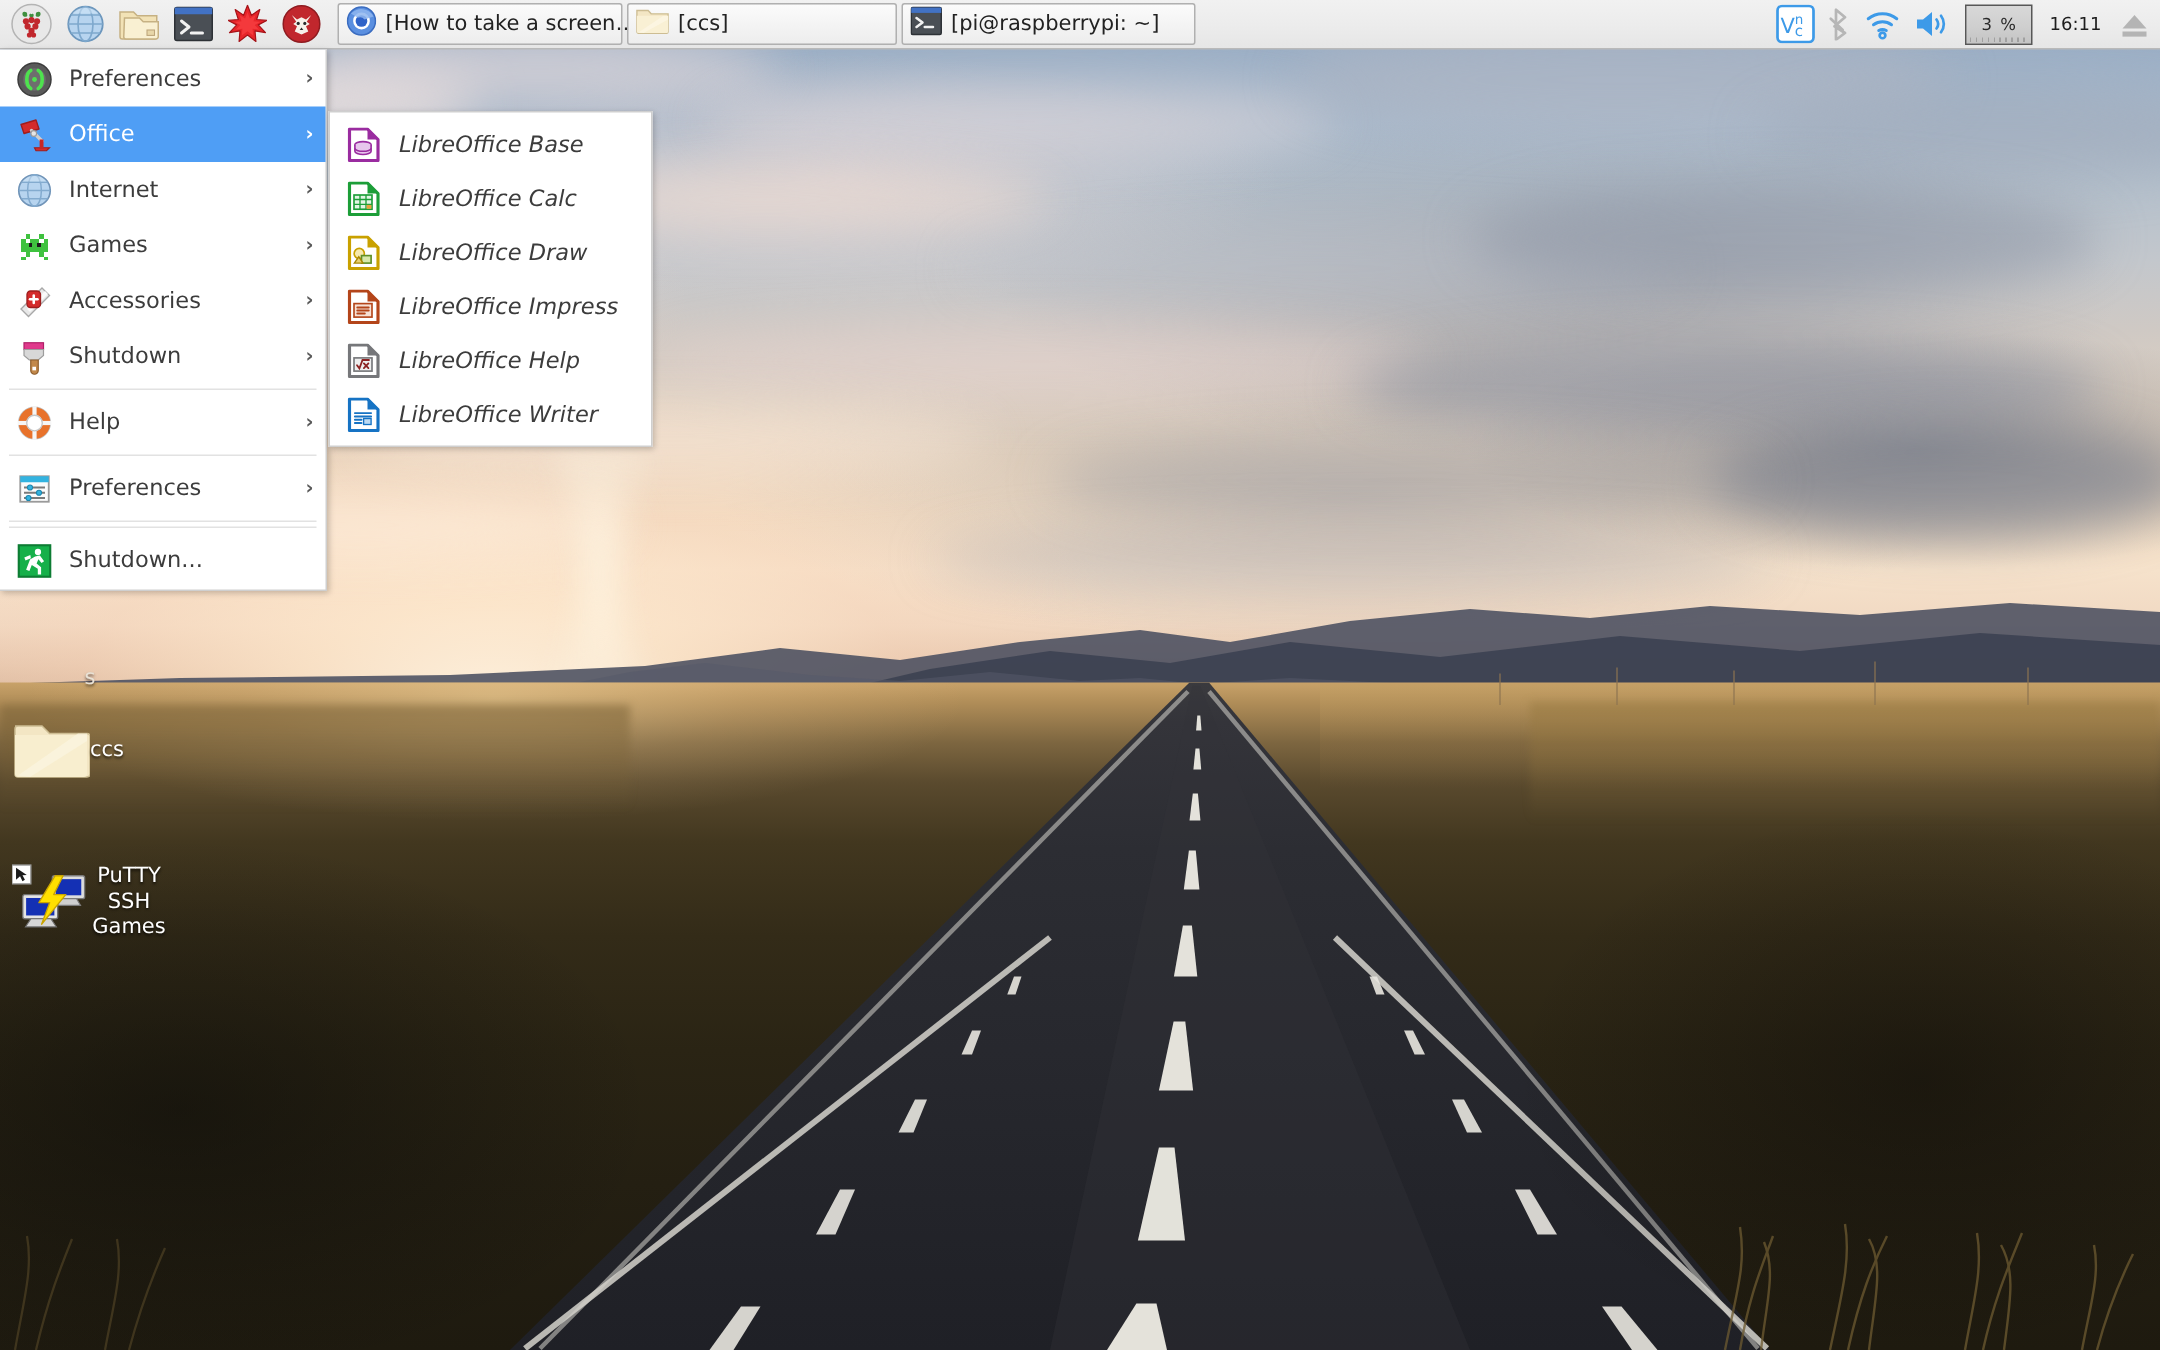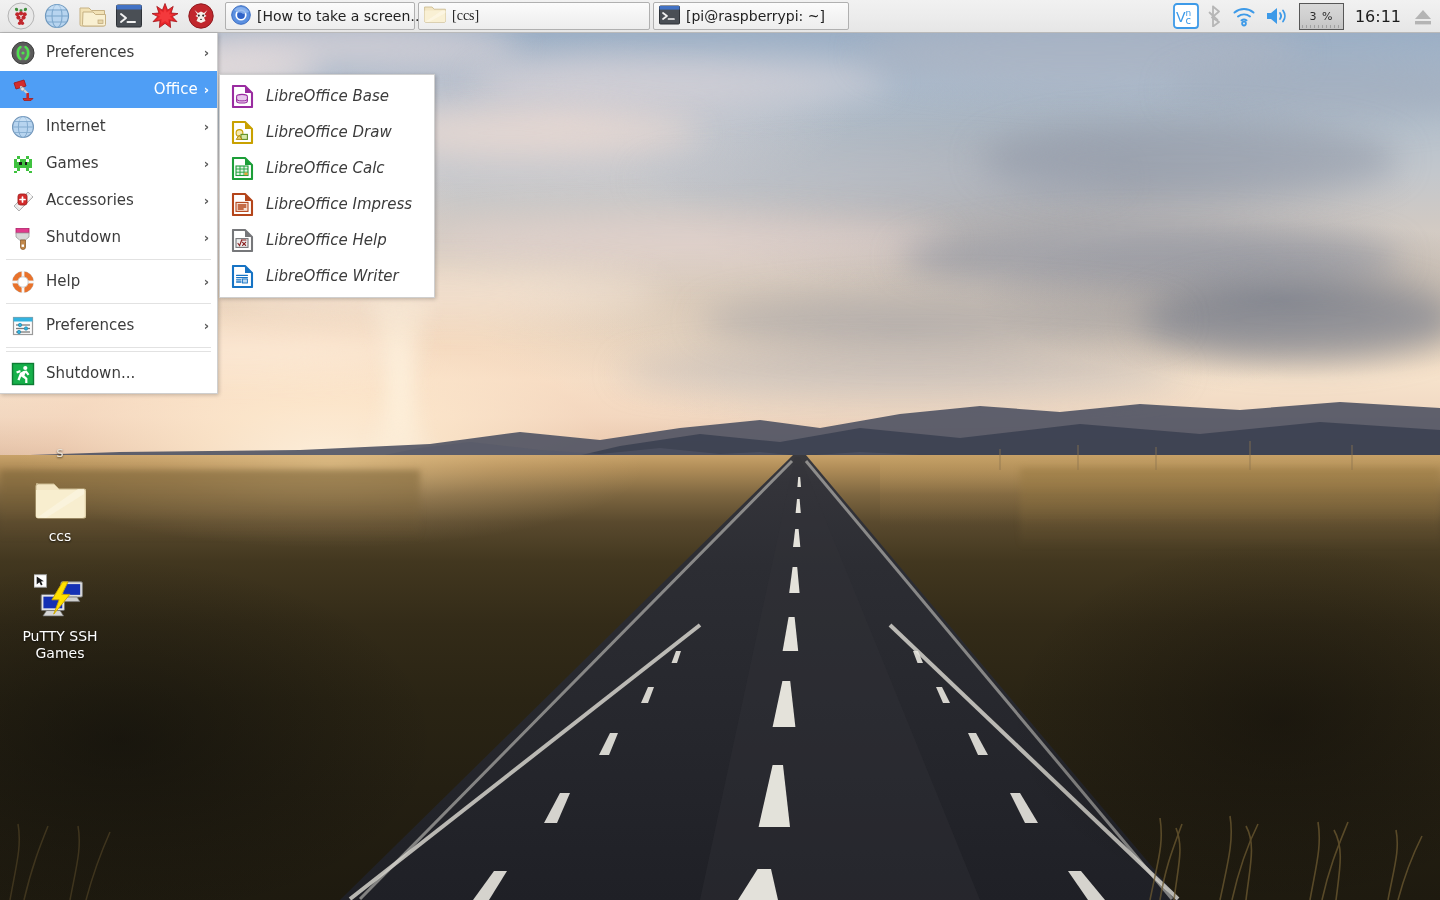--- a/index.html
+++ b/index.html
@@ -128,21 +128,21 @@
     border: 1px solid #b0b0b0;
     border-radius: 2px;
     font-size: 14px;
     color: #222;
     cursor: pointer;
     white-space: nowrap;
     box-sizing: border-box;
   }
   .task-btn .tb-label { line-height: 1; }
   .task-w1 { width: 190px; }
-  .task-w2 { width: 232px; font-family: Liberation Serif, serif; }
+  .task-w2 { width: 180px; }
   .task-w3 { width: 196px; }
   .tray {
     margin-left: auto;
     display: flex; align-items: center;
     padding-right: 6px; gap: 9px;
     height: 32px;
   }
   .tray-item { display: flex; align-items: center; justify-content: center; cursor: pointer; }
   .cpu-widget {
     width: 45px; height: 27px;
@@ -153,21 +153,21 @@
     box-sizing: border-box;
     position: relative;
     cursor: pointer;
   }
   .cpu-widget::after {
     content: "";
     position: absolute; left: 2px; right: 2px; bottom: 1px; height: 3px;
     background: repeating-linear-gradient(90deg, rgba(90,90,90,0.35) 0 1px, rgba(0,0,0,0) 1px 4px);
   }
   .clock {
-    font-size: 16px; color: #1c1c1c;
+    font-size: 12px; color: #1c1c1c;
     padding: 0 2px;
     cursor: pointer;
   }
 
   
   #main-menu {
     position: absolute;
     left: 0; top: 33px;
     width: 218px;
     background: #ffffff;
@@ -185,21 +185,20 @@
     padding: 0 8px 0 10px;
     font-size: 15px;
     color: #3c3c3c;
     cursor: pointer;
     position: relative;
     box-sizing: border-box;
   }
   .menu-item.selected {
     background: #4f9ef5;
     color: #ffffff;
-    text-align: right;
   }
   .menu-item .mi-icon {
     width: 25px; height: 25px;
     margin-right: 11px;
     flex: 0 0 25px;
     display: flex; align-items: center; justify-content: center;
   }
   .menu-item .mi-label { flex: 1; line-height: 1; }
   .menu-item .mi-arrow {
     font-size: 13px; font-weight: bold;
@@ -238,21 +237,21 @@
     width: 24px; height: 24px;
     margin-right: 12px;
     flex: 0 0 24px;
     display: flex; align-items: center; justify-content: center;
   }
 
   
   .desktop-icon {
     position: absolute;
     width: 104px;
-    display: flex; flex-direction: column; align-items: center;
+    display: flex; flex-direction: row; align-items: center;
     cursor: pointer;
     z-index: 10;
   }
   .di-glyph { width: 52px; height: 52px; display: flex; align-items: center; justify-content: center; }
   .di-label {
     margin-top: 4px;
     font-size: 14px;
     color: #ffffff;
     text-align: center;
     line-height: 17px;
@@ -766,46 +765,46 @@
           <path d="M5.6,11.5 v4.4 a5.4,2.1 0 0 0 10.8,0 v-4.4" fill="#e7c6ec" stroke="#9a2ca0" stroke-width="1.1"></path>
           <path d="M5.6,13.8 a5.4,2.1 0 0 0 10.8,0" fill="none" stroke="#9a2ca0" stroke-width="1"></path>
         </svg>
       </span>
       <span>LibreOffice Base</span>
     </div>
 
     <div class="sub-item">
       <span class="si-icon">
         <svg width="23" height="23" viewBox="0 0 23 23">
-          <path d="M2,1 h12 l7,7 v14 h-19 z" fill="#ffffff" stroke="#c9a100" stroke-width="2.1" stroke-linejoin="round"></path>
-          <path d="M14,1 l7,7 h-7 z" fill="#c9a100"></path>
-          <circle cx="8.5" cy="12" r="3.4" fill="#f6e9ae" stroke="#c9a100" stroke-width="1.1"></circle>
-          <rect x="10" y="13.4" width="6.4" height="5" fill="#d7e8a8" stroke="#5f8f26" stroke-width="1.1"></rect>
-          <path d="M5.2,18.4 L8.2,14.2 L11,18.4 Z" fill="#e8d070" stroke="#a88600" stroke-width="0.9"></path>
-        </svg>
-      </span>
-      <span>LibreOffice Draw</span>
-    </div>
-
-    <div class="sub-item">
-      <span class="si-icon">
-        <svg width="23" height="23" viewBox="0 0 23 23">
           <path d="M2,1 h12 l7,7 v14 h-19 z" fill="#ffffff" stroke="#1c9e38" stroke-width="2.1" stroke-linejoin="round"></path>
           <path d="M14,1 l7,7 h-7 z" fill="#1c9e38"></path>
           <rect x="5" y="9" width="12" height="9.5" fill="#e2f5e4" stroke="#1c9e38" stroke-width="1.1"></rect>
           <g stroke="#1c9e38" stroke-width="0.9">
             <line x1="5" y1="12" x2="17" y2="12"></line>
             <line x1="5" y1="15.2" x2="17" y2="15.2"></line>
             <line x1="9" y1="9" x2="9" y2="18.5"></line>
             <line x1="13" y1="9" x2="13" y2="18.5"></line>
           </g>
           <rect x="13.4" y="15.6" width="3.2" height="2.6" fill="#e8a33d"></rect>
         </svg>
       </span>
       <span>LibreOffice Calc</span>
+    </div>
+
+    <div class="sub-item">
+      <span class="si-icon">
+        <svg width="23" height="23" viewBox="0 0 23 23">
+          <path d="M2,1 h12 l7,7 v14 h-19 z" fill="#ffffff" stroke="#c9a100" stroke-width="2.1" stroke-linejoin="round"></path>
+          <path d="M14,1 l7,7 h-7 z" fill="#c9a100"></path>
+          <circle cx="8.5" cy="12" r="3.4" fill="#f6e9ae" stroke="#c9a100" stroke-width="1.1"></circle>
+          <rect x="10" y="13.4" width="6.4" height="5" fill="#d7e8a8" stroke="#5f8f26" stroke-width="1.1"></rect>
+          <path d="M5.2,18.4 L8.2,14.2 L11,18.4 Z" fill="#e8d070" stroke="#a88600" stroke-width="0.9"></path>
+        </svg>
+      </span>
+      <span>LibreOffice Draw</span>
     </div>
 
     <div class="sub-item">
       <span class="si-icon">
         <svg width="23" height="23" viewBox="0 0 23 23">
           <path d="M2,1 h12 l7,7 v14 h-19 z" fill="#ffffff" stroke="#b4451a" stroke-width="2.1" stroke-linejoin="round"></path>
           <path d="M14,1 l7,7 h-7 z" fill="#b4451a"></path>
           <rect x="5" y="9.4" width="12" height="9" fill="#f7e0d4" stroke="#b4451a" stroke-width="1.1"></rect>
           <g stroke="#b4451a" stroke-width="1.3" stroke-linecap="round">
             <line x1="7.2" y1="12" x2="14.8" y2="12"></line>

